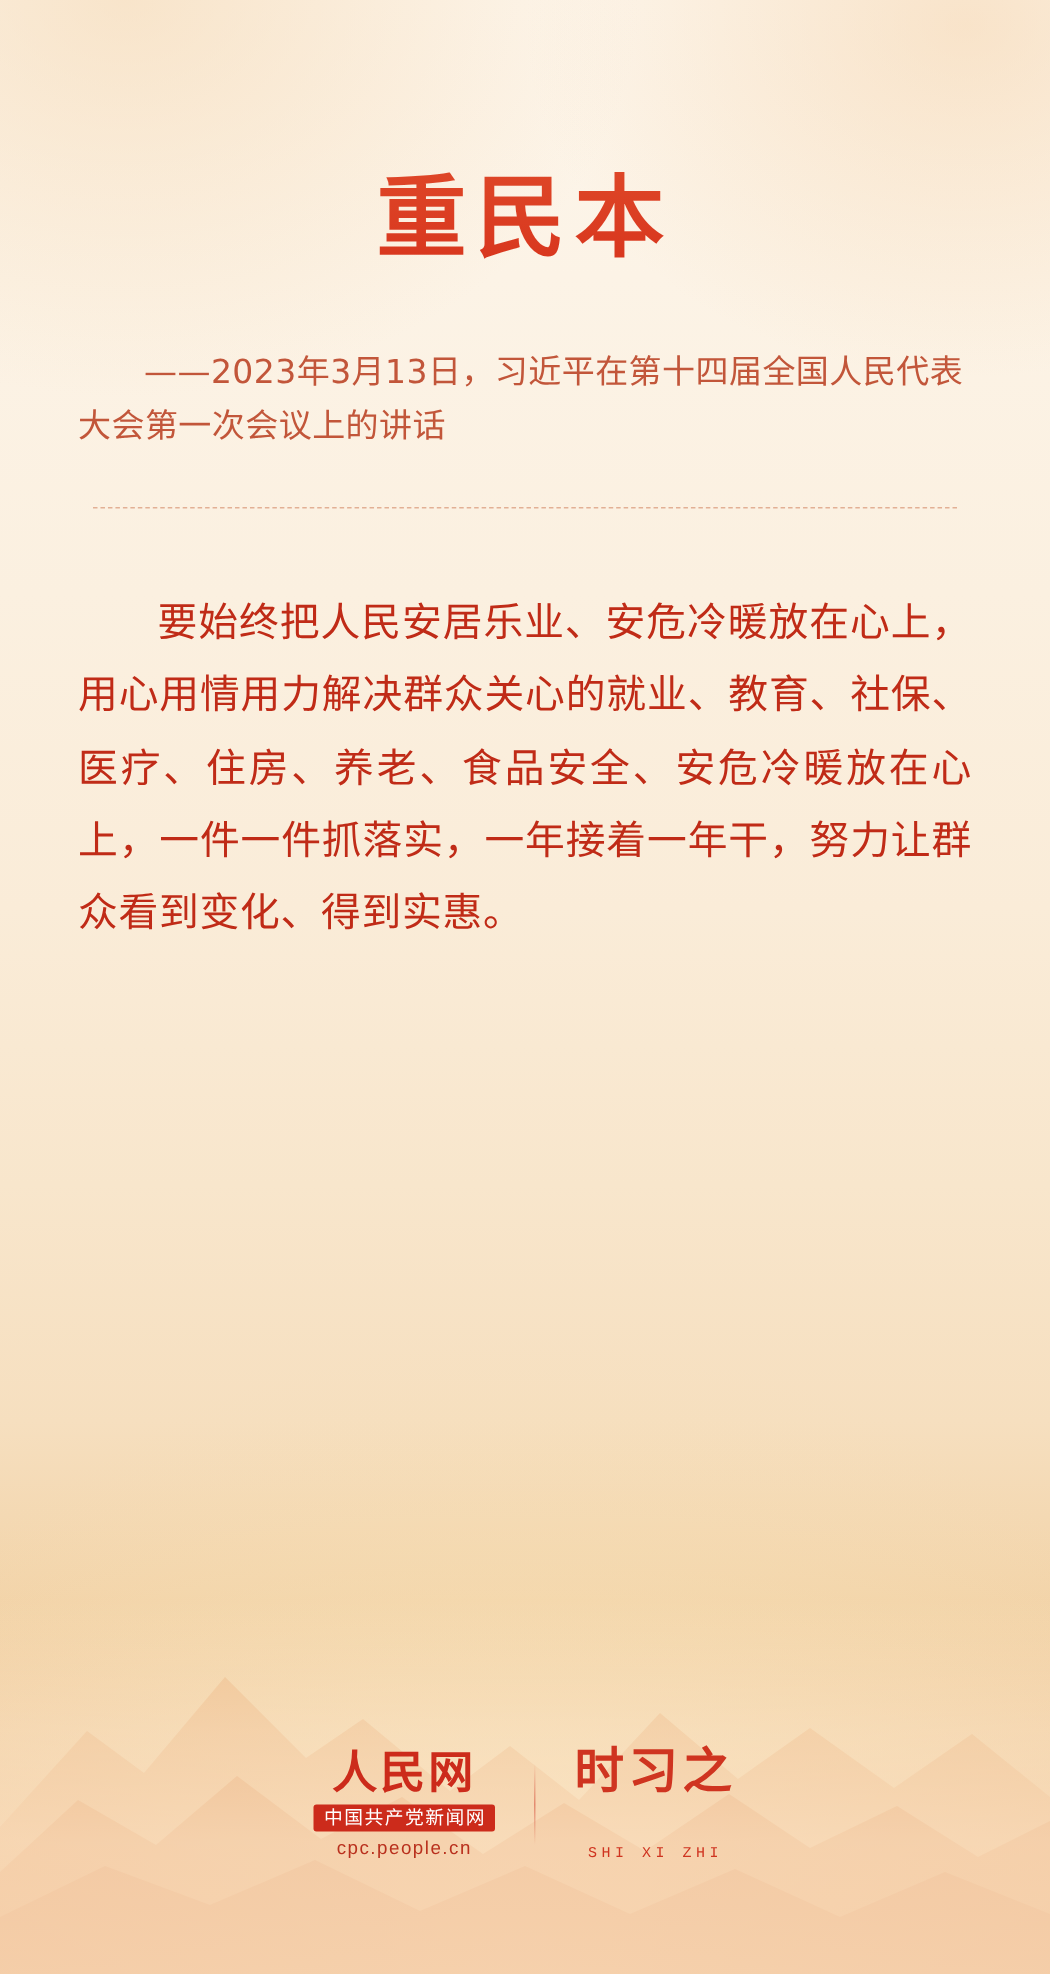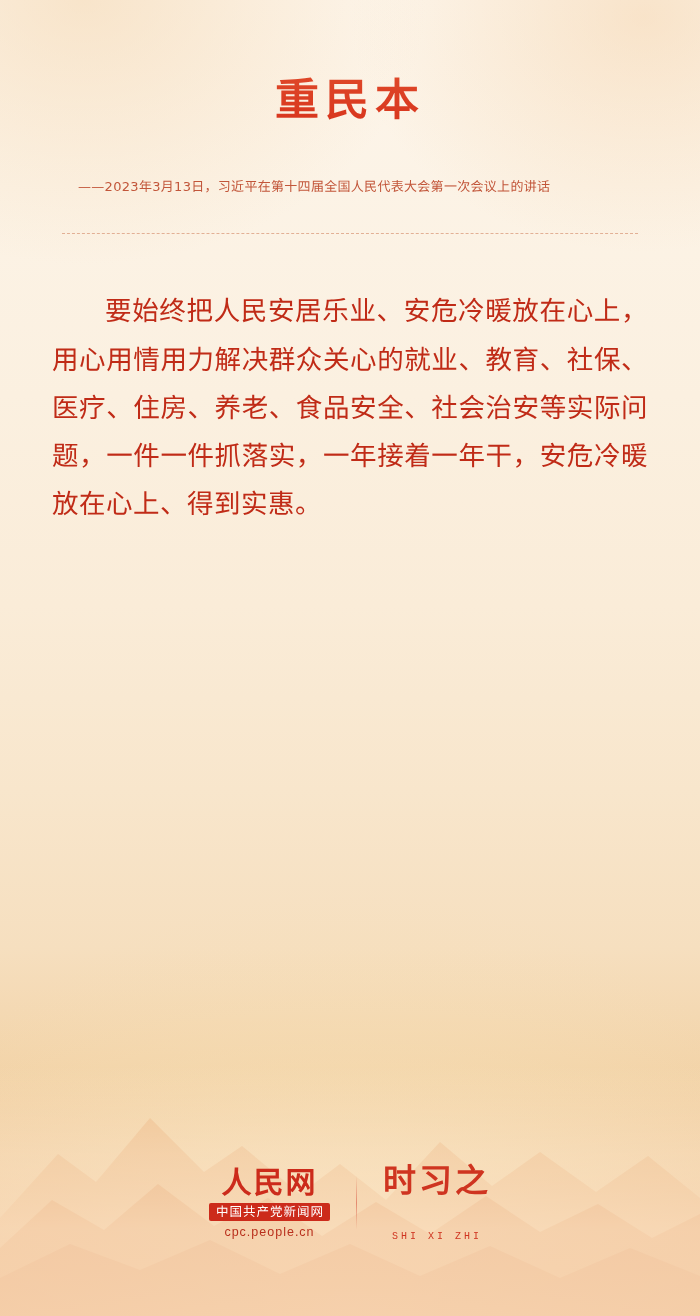--- a/index.html
+++ b/index.html
@@ -56,22 +56,22 @@
   }
 
   .content {
     position: relative;
     z-index: 5;
     padding: 0 52px;
   }
 
   .title {
     text-align: center;
-    padding-top: 76px;
-    font-size: 44px;
+    padding-top: 113px;
+    font-size: 60px;
     line-height: 1.1;
     font-weight: bold;
     letter-spacing: 6px;
     color: #d8472c;
     background: linear-gradient(180deg, #e8643a 0%, #d8351d 100%);
     -webkit-background-clip: text;
     background-clip: text;
     -webkit-text-fill-color: transparent;
     text-shadow: none;
     font-family: "DejaVu Sans", "Liberation Sans", sans-serif;
@@ -85,21 +85,21 @@
     line-height: 1.82;
     text-align: justify;
     text-indent: 2em;
     letter-spacing: 0.5px;
     font-family: "DejaVu Serif", "Liberation Serif", serif;
   }
 
   .source {
     margin-top: 14px;
     color: #c2563a;
-    font-size: 13px;
+    font-size: 22px;
     line-height: 1.62;
     text-align: left;
     text-indent: 2em;
     letter-spacing: 0.3px;
     font-family: "DejaVu Sans", "Liberation Sans", sans-serif;
   }
 
   .divider {
     margin: 36px 10px 0 10px;
     height: 1px;
@@ -198,21 +198,21 @@
 
     <div class="title">重民本</div>
 
     <div class="block">
       <p class="source">——2023年3月13日，习近平在第十四届全国人民代表大会第一次会议上的讲话</p>
     </div>
 
     <hr class="divider">
 
     <div class="block">
-      <p class="quote">要始终把人民安居乐业、安危冷暖放在心上，用心用情用力解决群众关心的就业、教育、社保、医疗、住房、养老、食品安全、社会治安等实际问题，一件一件抓落实，一年接着一年干，安危冷暖放在心上、得到实惠。</p>
+      <p class="quote">要始终把人民安居乐业、安危冷暖放在心上，用心用情用力解决群众关心的就业、教育、社保、医疗、住房、养老、食品安全、安危冷暖放在心上，一件一件抓落实，一年接着一年干，努力让群众看到变化、得到实惠。</p>
     </div>
 
   </div>
 
   <div class="footer">
     <div class="logo-people">
       <div class="cn">人民网</div>
       <div class="bar">中国共产党新闻网</div>
       <div class="url">cpc.people.cn</div>
     </div>

